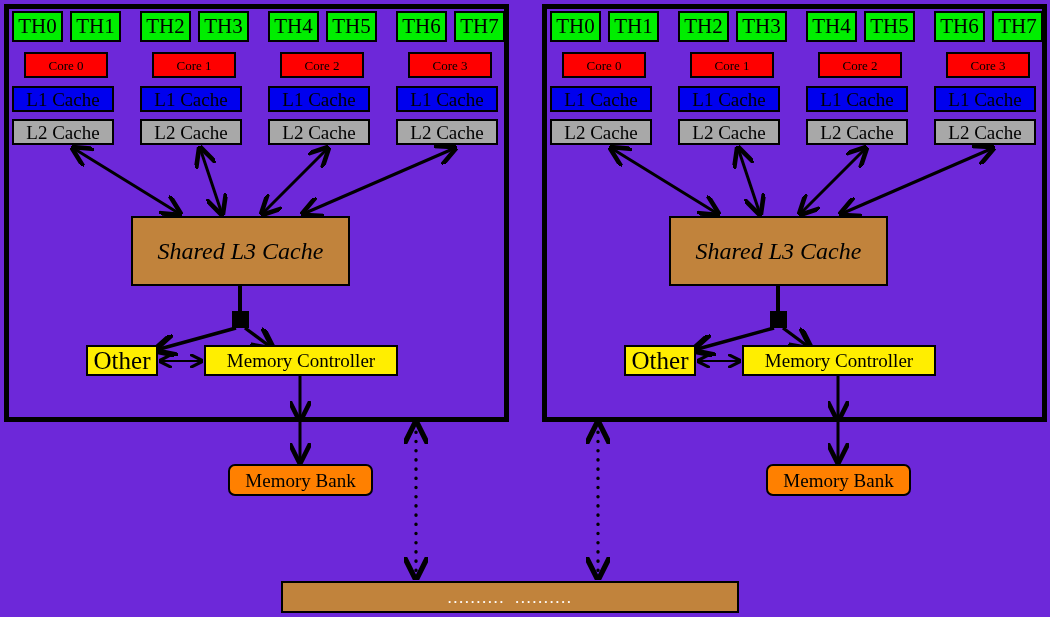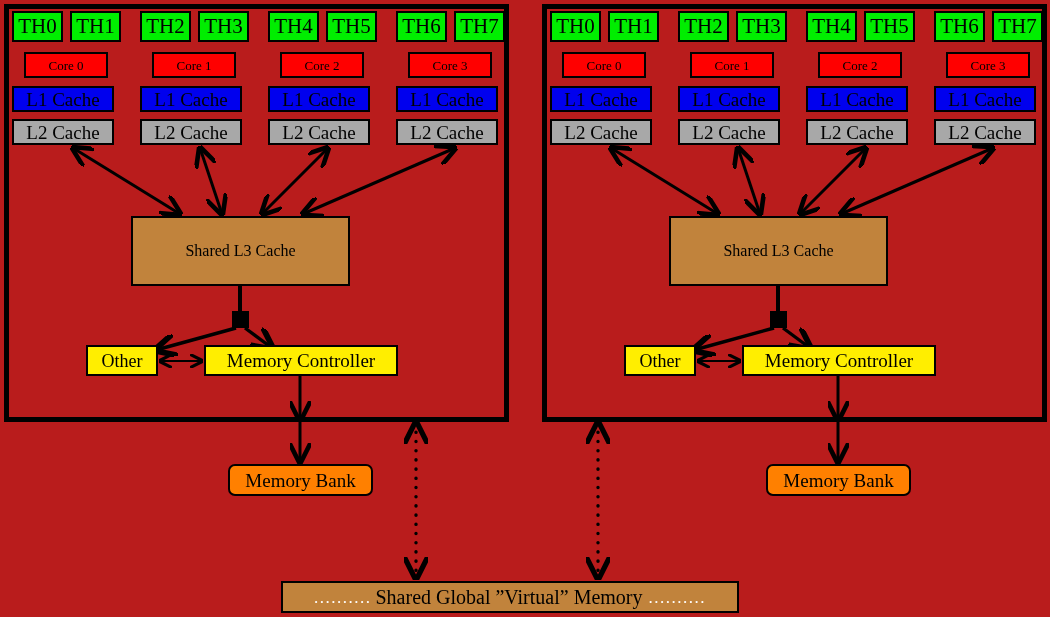--- a/index.html
+++ b/index.html
@@ -4,21 +4,21 @@
 <style>
   html, body {
     margin: 0;
     padding: 0;
     background: #ffffff;
   }
   #stage {
     position: relative;
     width: 1050px;
     height: 617px;
-    background: #b91c1c;
+    background: #6d28d9;
     font-family: "Liberation Serif", "DejaVu Serif", serif;
     overflow: hidden;
   }
   #svg-layer {
     position: absolute;
     left: 0; top: 0;
     width: 1050px;
     height: 617px;
   }
   .node {
@@ -37,22 +37,22 @@
     position: absolute;
     box-sizing: border-box;
     border: 5px solid #000000;
     background: transparent;
     z-index: 1;
   }
   .n-th      { background: #00ee00; font-size: 21px; }
   .n-core    { background: #ff0000; font-size: 13px; }
   .n-l1      { background: #0000ee; font-size: 19px; text-align: center; }
   .n-l2      { background: #a8a8a8; font-size: 19px; }
-  .n-l3      { background: #c1833c; font-size: 16px; }
-  .n-other   { background: #ffee00; font-size: 18px; }
+  .n-l3      { background: #c1833c; font-size: 24px; font-style: italic; }
+  .n-other   { background: #ffee00; font-size: 25px; }
   .n-memctl  { background: #ffee00; font-size: 19px; }
   .n-bank    { background: #ff8000; font-size: 19px; border-radius: 7px; }
   .n-global  {
     background: #c1833c;
     font-size: 20px;
     letter-spacing: 0px;
   }
   .n-global .lead {
     color: #ffffff;
     letter-spacing: 1.5px;
@@ -188,17 +188,16 @@
   <div class="node n-l2" style="left:806px; top:119px; width:102px; height:26px;">L2 Cache</div>
   <div class="node n-l2" style="left:934px; top:119px; width:102px; height:26px;">L2 Cache</div>
 
   <div class="node n-l3" style="left:669px; top:216px; width:219px; height:70px;">Shared L3 Cache</div>
   <div class="node n-other" style="left:624px; top:345px; width:72px; height:31px;">Other</div>
   <div class="node n-memctl" style="left:742px; top:345px; width:194px; height:31px;">Memory Controller</div>
   <div class="node n-bank" style="left:766px; top:464px; width:145px; height:32px;">Memory Bank</div>
 
   <div class="node n-global" style="left:281px; top:581px; width:458px; height:32px;">
     <span class="lead lead-left">..........</span>
-      <span>Shared Global ”Virtual” Memory</span>
       <span class="lead lead-right">..........</span>
   </div>
 
 </div>
 
 </body></html>

